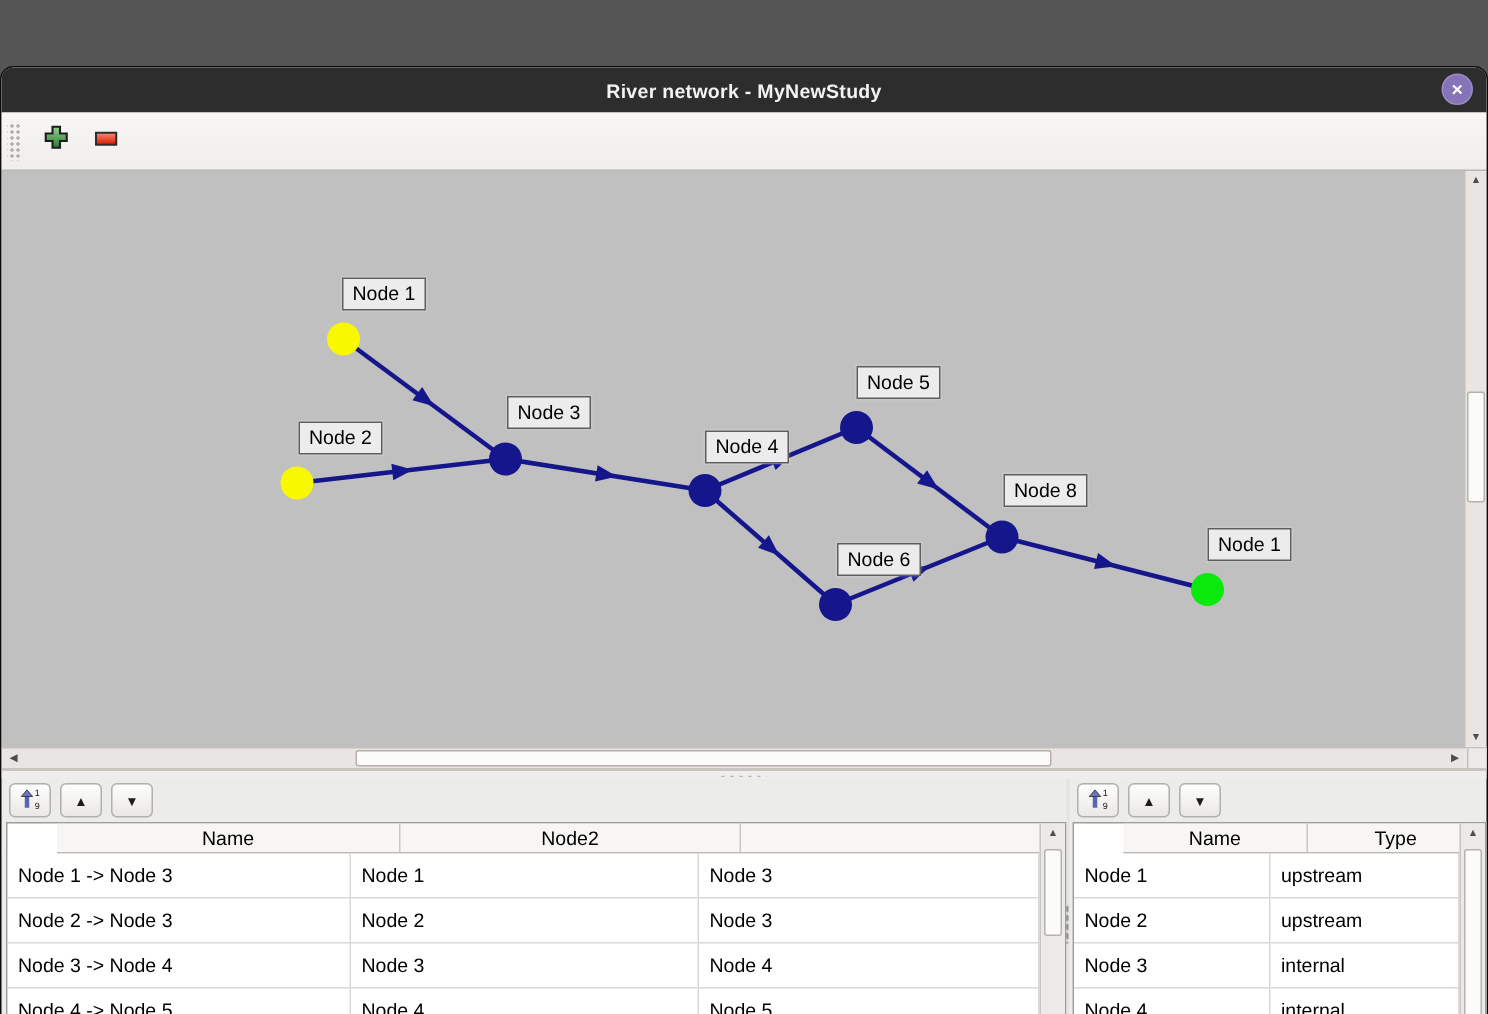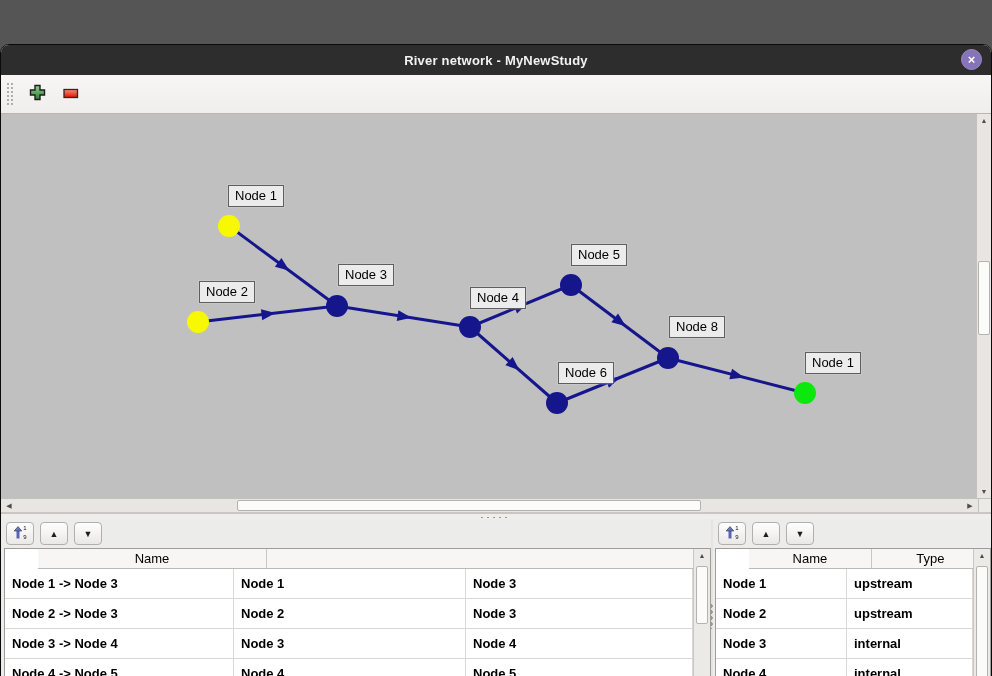--- a/index.html
+++ b/index.html
@@ -59,21 +59,21 @@
   .pt-btn { width:28px; height:23px; margin-right:6px; background:linear-gradient(#fefefe,#eae8e5);
             border:1px solid #b3b0ac; border-radius:4px; display:flex; align-items:center; justify-content:center;
             font-size:9px; color:#1c1c1c; }
 
   .gridtable { position:absolute; top:29px; bottom:1px; background:#fff; border:1px solid #9f9d9a; overflow:hidden;padding-left:33px; }
   .p-left .gridtable { left:3px; width:707px; }
   .p-right .gridtable { left:2px; width:276px; }
   .g-header { display:flex; height:20px; background:#f7f6f5; border-bottom:1px solid #bcbab7; }
   .g-hcell { font-size:13px; color:#000; text-align:center; line-height:19px; border-right:1px solid #c9c7c4; overflow:hidden; }
   .g-body { position:absolute; left:0; top:20px; right:17px; bottom:0; overflow:hidden; }
-  .g-row { display:flex; height:30px; background:#fff;font-weight:bold; }
+  .g-row { display:flex; height:30px; background:#fff; }
   .g-cell { font-size:13px; color:#000; line-height:29px; padding-left:7px; border-right:1px solid #dad8d5;
             border-bottom:1px solid #dad8d5; overflow:hidden; white-space:nowrap; }
   .p-left .col0 { width:229px; } .p-left .col1 { width:232px; } .p-left .col2 { width:227px; }
   .p-right .col0 { width:131px; } .p-right .col1 { width:126px; }
   .g-scroll { position:absolute; right:0; top:0; bottom:0; width:17px; background:#eceae7; border-left:1px solid #c9c6c2; }
   .g-scroll .arr { width:100%; }
   .g-scroll .arr.bottom { position:absolute; bottom:0; }
   .g-thumb { position:absolute; left:2px; right:2px; background:#fbfbfa; border:1px solid #b5b2ae; border-radius:2px; }
 
   
@@ -193,20 +193,21 @@
         <div class="pt-btn">
           <span>▲</span>
         </div>
         <div class="pt-btn">
           <span>▼</span>
         </div>
       </div>
       <div class="gridtable" id="branches-table">
         <div class="g-header">
             <div class="g-hcell col0">Name</div>
+            <div class="g-hcell col2">Node2</div>
           </div>
         <div class="g-body">
             <div class="g-row">
               <div class="g-cell col0">Node 1 -&gt; Node 3</div>
               <div class="g-cell col1">Node 1</div>
               <div class="g-cell col2">Node 3</div>
             </div>
             <div class="g-row">
               <div class="g-cell col0">Node 2 -&gt; Node 3</div>
               <div class="g-cell col1">Node 2</div>

